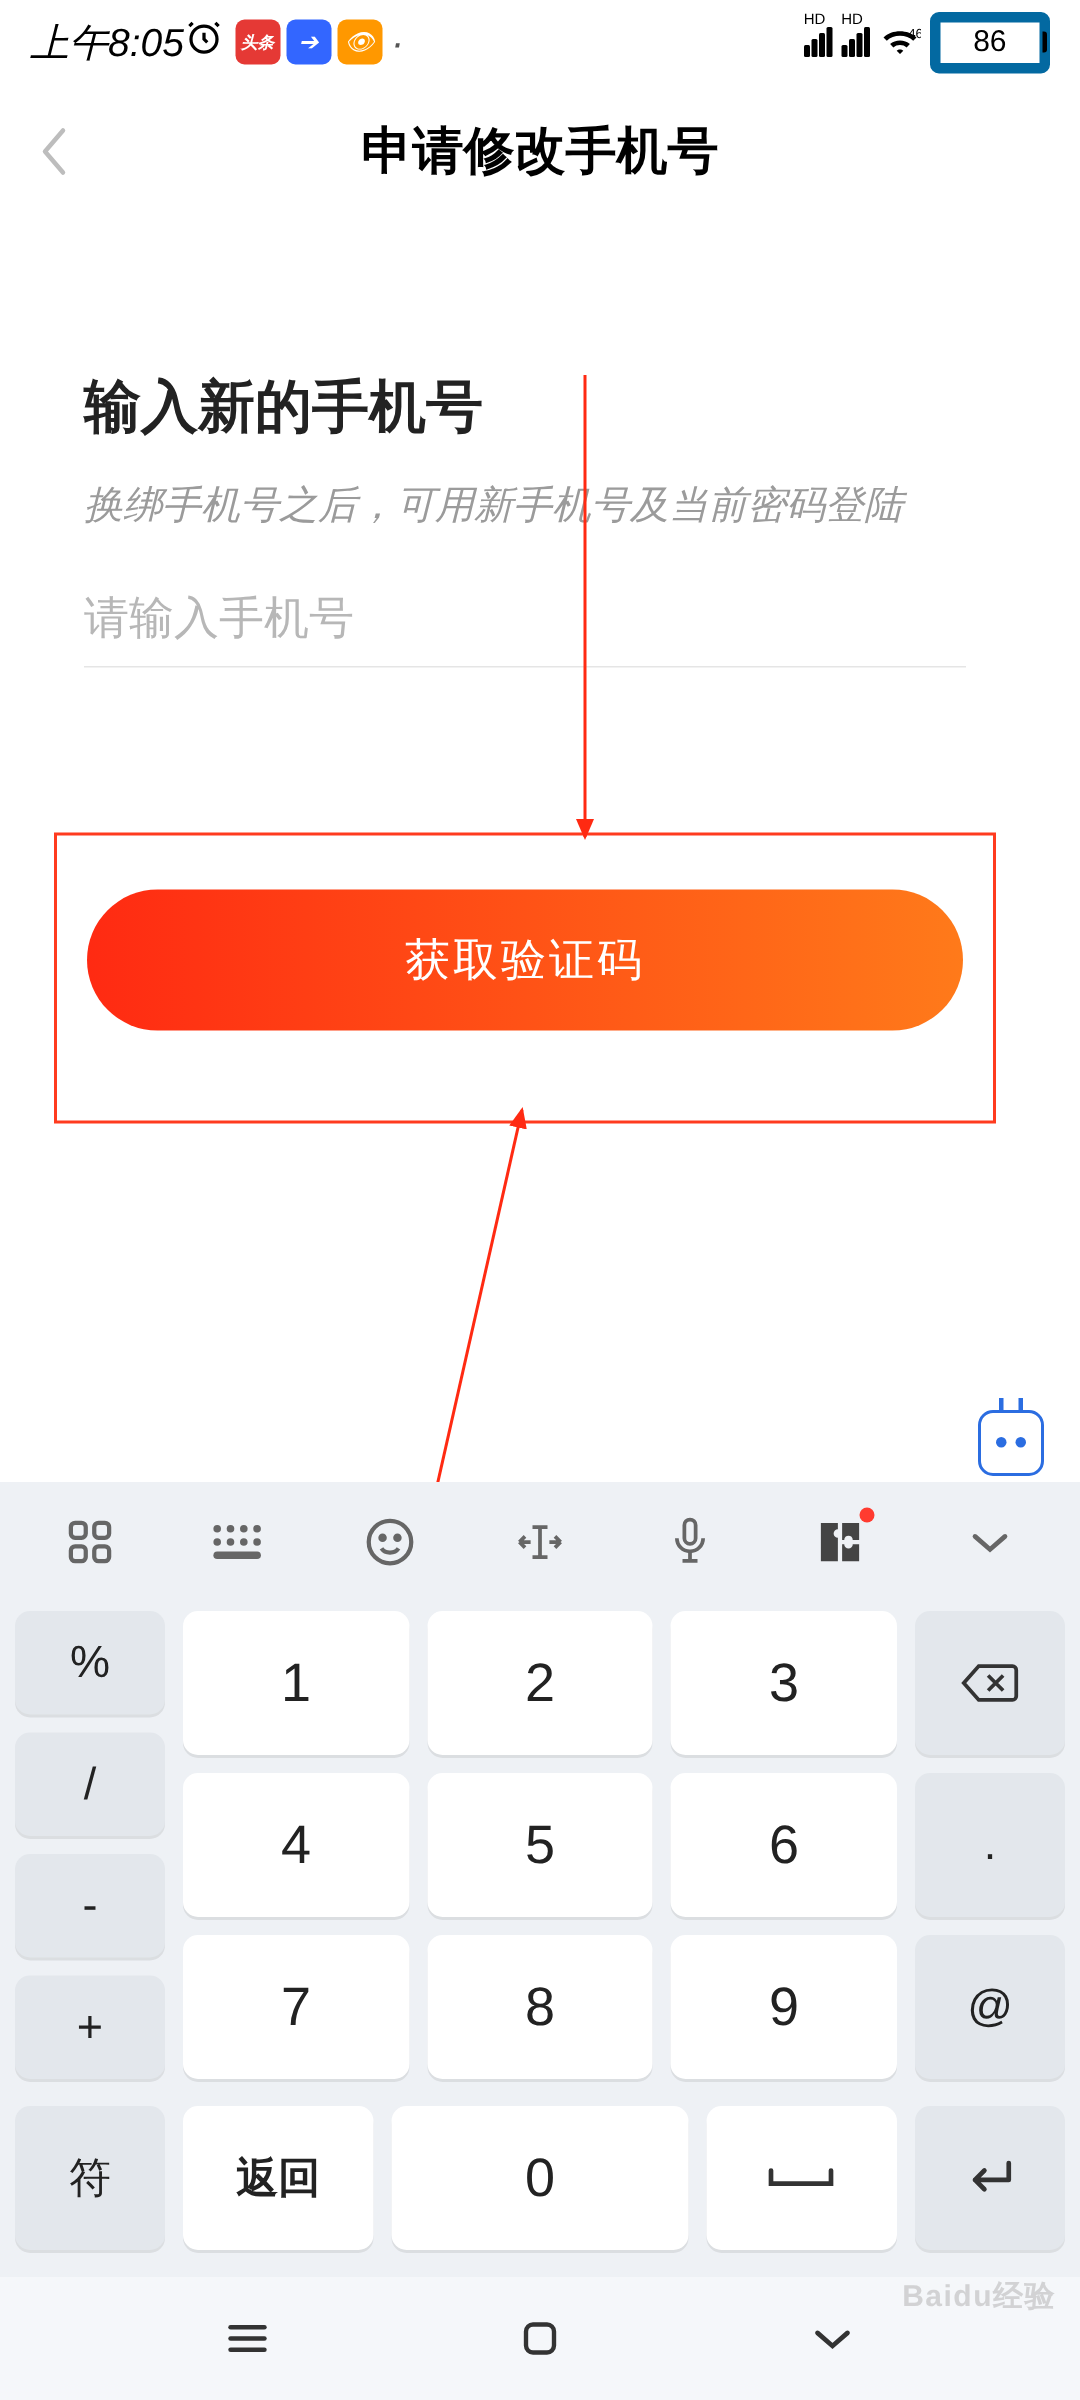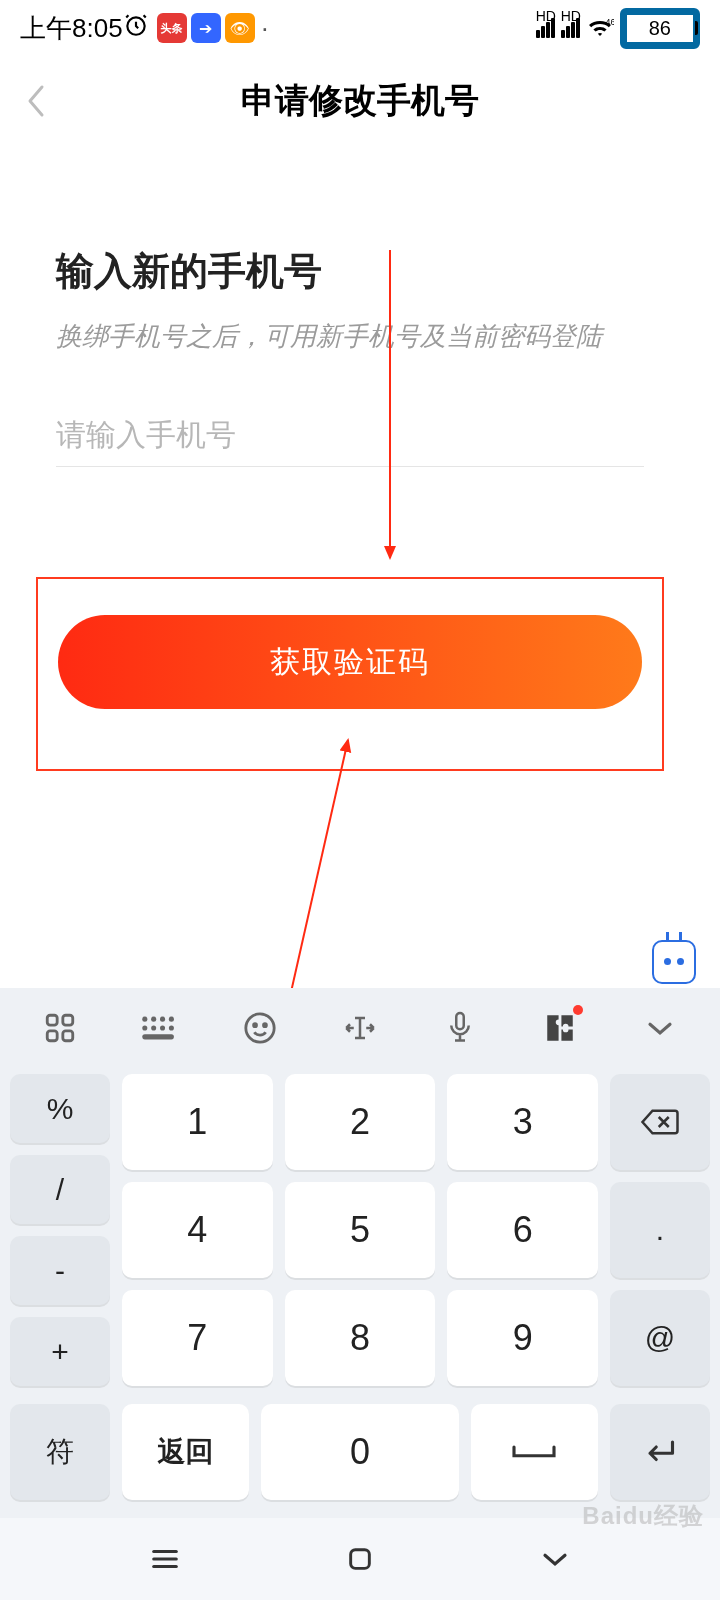--- a/index.html
+++ b/index.html
@@ -1,42 +1,42 @@
 <!DOCTYPE html>
 <html><head>
 <meta charset="utf-8">
 <style>
   * { margin: 0; padding: 0; box-sizing: border-box; font-family: -apple-system, "PingFang SC", "Microsoft YaHei", sans-serif; }
   html, body { width: 720px; height: 1600px; background: #fff; overflow: hidden; position: relative; }
 
   
   .status-bar { display: flex; align-items: center; height: 56px; padding: 0 20px; font-size: 26px; color: #000; font-weight: 500; }
-  .status-left { display: flex; align-items: center; gap: 0; }
+  .status-left { display: flex; align-items: center; gap: 0; font-style: italic; }
   .status-icons { display: flex; align-items: flex-end; gap: 4px; margin-left: 8px; }
   .app-icon { width: 30px; height: 30px; border-radius: 6px; display: inline-flex; align-items: center; justify-content: center; font-size: 16px; color: #fff; }
   .app-icon.red { background: #e53935; font-size:11px; font-weight:bold; }
   .app-icon.blue { background: #3366ff; }
   .app-icon.orange { background: #ff9800; }
   .status-right { margin-left: auto; display: flex; align-items: center; gap: 6px; font-size: 22px; }
   .signal-group { display: inline-flex; align-items: flex-end; gap: 1px; position:relative; }
-  .hd-label { font-size: 14px; position:absolute; top:-10px; left:0; }
+  .hd-label { font-size: 10px; position:absolute; top:-10px; left:0; }
   .sig-bar { width: 4px; background: #000; border-radius:1px; }
   .battery-box { border: 7px solid #0369a1; border-radius: 6px; padding: 2px 22px; font-size: 20px; position: relative; }
   .battery-box::after { content:""; position:absolute; right:-5px; top:25%; width:3px; height:50%; background:#000; border-radius:0 2px 2px 0; }
 
   
   .nav-header { height: 90px; display: flex; align-items: center; padding: 0 16px; position:relative; }
   .back-btn { width: 40px; height: 40px; display:flex; align-items:center; justify-content:center; }
   .nav-title { position:absolute; left:0; right:0; text-align:center; font-size: 34px; font-weight: 600; color: #000; pointer-events:none; }
 
   
   .content { padding: 100px 76px 0 56px; }
   .section-title { font-size: 38px; font-weight: 600; color: #222; margin-bottom: 20px; }
   .section-sub { font-size: 26px; color: #9b9b9b; line-height: 1.5; font-style: italic; }
-  .input-wrap { margin-top: 62px; border-bottom: 1px solid #e5e5e5; padding-bottom: 14px; }
+  .input-wrap { margin-top: 40px; border-bottom: 1px solid #e5e5e5; padding-bottom: 14px; }
   .phone-input { width: 100%; border: none; outline: none; font-size: 30px; color: #333; background: transparent; }
   .phone-input::placeholder { color: #b7b7b7; }
 
   .annot-box { margin: 110px -20px 16px -20px; border: 2px solid #ff3b1f; padding: 36px 20px 60px 20px; }
   .primary-btn { width: 100%; height: 94px; border: none; border-radius: 47px; background: linear-gradient(90deg, #ff2a12 0%, #ff7a1a 100%); color: #fff; font-size: 30px; font-weight: 500; letter-spacing: 2px; }
 
   
   .arrow-svg { position:absolute; pointer-events:none; }
 
   
@@ -66,21 +66,21 @@
   .kb-bottom .k-sym { width:100px; font-size:28px; }
   .kb-bottom .k-return { flex:1.04; font-size:28px;font-weight:bold; }
   .kb-bottom .k-zero { flex:1.62; }
   .kb-bottom .k-space { flex:1.04; }
   .kb-bottom .k-enter { width:100px; }
 
   
   .sys-nav { position:absolute; bottom:0; left:0; right:0; height:82px; background:#f5f7fa; display:flex; align-items:center; justify-content:space-evenly; }
   .sys-nav .nav-item { width:60px; height:40px; display:flex; align-items:center; justify-content:center; color:#333; }
 
-  .watermark { position:absolute; right:16px; bottom:68px; font-size:24px; color:rgba(180,180,180,0.55); font-weight:bold; letter-spacing:1px; pointer-events:none; }
+  .watermark { position:absolute; right:16px; bottom:56px; font-size:20px; color:rgba(180,180,180,0.55); font-weight:bold; letter-spacing:1px; pointer-events:none; }
 </style>
 </head>
 <body>
 
 <div class="status-bar">
   <div class="status-left">
     <span>上午8:05</span>
     <span>
       <svg width="26" height="26" viewBox="0 0 24 24" fill="none" stroke="#000" stroke-width="2">
           <circle cx="12" cy="13" r="8"></circle>

